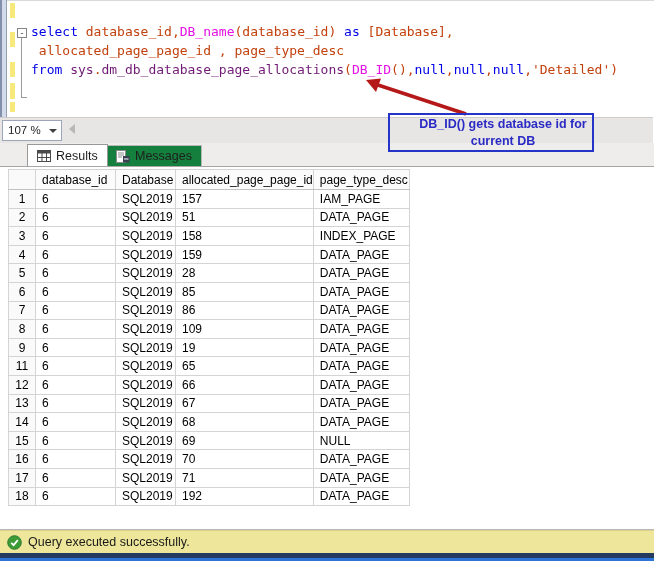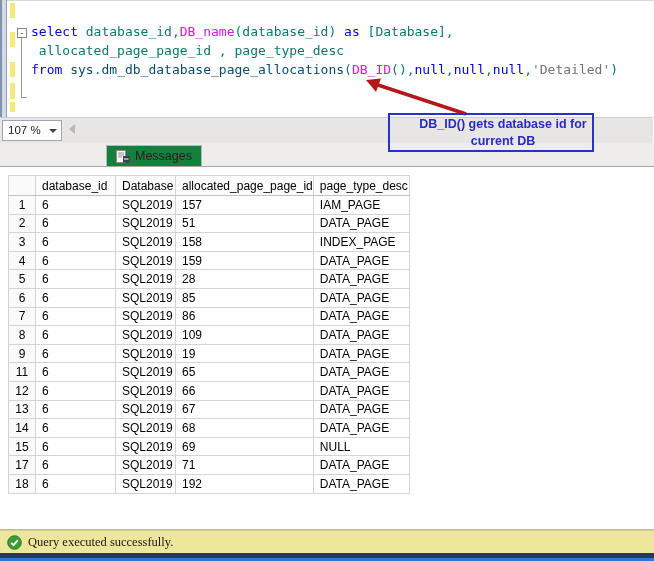--- a/index.html
+++ b/index.html
@@ -14,22 +14,22 @@
   .editor{position:absolute;left:7px;top:0;width:647px;height:117px;background:#fff;
     border-top:1px solid #D9D9D9;box-sizing:border-box;}
   .change-bar{position:absolute;left:3px;width:5px;background:#F7E97C;}
   .fold-box{position:absolute;left:10px;top:27px;width:10px;height:10px;border:1px solid #848484;
     background:#fff;font:9px/9px "DejaVu Sans Mono",monospace;color:#3A3A3A;text-align:center;box-sizing:border-box;}
   .fold-line{position:absolute;left:14px;top:37px;width:5px;height:59px;
     border-left:1px solid #9A9A9A;border-bottom:1px solid #9A9A9A;}
   .code-area{position:absolute;left:24px;top:21px;right:0;bottom:0;
     font:13px/19px "DejaVu Sans Mono","Liberation Mono",monospace;color:#1E1E1E;}
   .code-line{white-space:pre;height:19px;}
-  .tk-kw{color:#0000E8;} .tk-pl{color:#0f766e;} .tk-fn{color:#E412E4;}
-  .tk-sys{color:#0c4a6e;} .tk-str{color:#737373;}
+  .tk-kw{color:#0000E8;} .tk-pl{color:#c2410c;} .tk-fn{color:#E412E4;}
+  .tk-sys{color:#701a75;} .tk-str{color:#c2410c;}
 
   
   .scroll-strip{position:absolute;left:0;top:117px;width:653px;height:26px;background:#E8E6E5;
     border-top:1px solid #CFCDCC;box-sizing:border-box;}
   .zoom-box{position:absolute;left:2px;top:2px;width:60px;height:21px;background:#fff;
     border:1px solid #9DA6B8;box-sizing:border-box;font-size:11.5px;color:#1E1E1E;}
   .zoom-box .zval{position:absolute;left:5px;top:3px;}
   .zoom-caret{position:absolute;right:4px;top:8px;width:0;height:0;
     border-left:4px solid transparent;border-right:4px solid transparent;border-top:4px solid #404040;}
   .hscroll-left{position:absolute;left:69px;top:6px;width:0;height:0;
@@ -39,42 +39,42 @@
   .tab-strip{position:absolute;left:0;top:143px;width:654px;height:23px;background:#EFEDEC;}
   .tab{position:absolute;bottom:0;height:21px;display:flex;align-items:center;gap:5px;
     padding:0 9px;font-size:12.5px;color:#1E1E1E;box-sizing:border-box;cursor:default;}
   .tab.active{left:27px;background:#fff;border:1px solid #989898;border-bottom:none;height:22px;z-index:3;}
   .tab.inactive{left:106px;background:#15803d;border:1px solid #B8B8B8;border-bottom:none;}
   .tab svg{display:block;}
 
   
   .results-panel{position:absolute;left:0;top:166px;width:654px;height:364px;background:#fff;
     border-top:1px solid #A6A6A6;border-bottom:1px solid #B9B9B9;box-sizing:border-box;}
-  table.grid{position:absolute;left:8px;top:8px;border-collapse:collapse;
+  table.grid{position:absolute;left:8px;top:2px;border-collapse:collapse;
     font-size:12px;color:#000;table-layout:fixed;}
   table.grid th,table.grid td{border:1px solid #D4D4D4;padding:0 0 0 6px;text-align:left;
     font-weight:normal;overflow:hidden;white-space:nowrap;box-sizing:border-box;}
   table.grid thead th{height:20px;background:#FBFBFB;border-bottom:1px solid #C2C2C2;}
   table.grid tbody td,table.grid tbody th{height:18.6px;background:#fff;}
   table.grid th.rownum{width:27px;text-align:center;padding:0;background:#FAFAFA;}
   col.c-dbid{width:80px;} col.c-db{width:60px;} col.c-alloc{width:133px;} col.c-ptype{width:96px;}
   td.sel{background:#EAF0F9;border:1px dotted #6A6A6A;}
   td.nullcell{background:#FFF9C8;}
 
   
   .callout{position:absolute;left:388px;top:113px;width:206px;height:39px;z-index:5;
     border:2px solid #2433C8;box-sizing:border-box;text-align:center;
     font-size:12.5px;font-weight:bold;color:#2A2AC4;line-height:17px;padding-top:1px;padding-left:24px;}
   .arrow-overlay{position:absolute;left:0;top:0;width:654px;height:561px;z-index:4;pointer-events:none;}
 
   
   .status-bar{position:absolute;left:0;top:530px;width:654px;height:23px;background:#EEE79B;
     border-top:1px solid #D9D18B;box-sizing:border-box;display:flex;align-items:center;}
   .status-bar .sicon{margin:0 6px 0 7px;}
-  .status-text{font-size:12.5px;color:#1A1A1A;font-family:Liberation Serif, serif;}
+  .status-text{font-size:12.5px;color:#1A1A1A;}
   .bottom-navy{position:absolute;left:0;top:553px;width:654px;height:5px;background:#243A5E;}
   .bottom-blue{position:absolute;left:0;top:558px;width:654px;height:3px;background:#2C74D8;}
 </style>
 </head>
 <body>
 
 <div id="app">
 
   <div class="left-strip"></div>
 
@@ -97,20 +97,30 @@
 
   <div class="scroll-strip">
     <div class="zoom-box">
       <span class="zval">107 %</span>
       <span class="zoom-caret"></span>
     </div>
     <div class="hscroll-left"></div>
   </div>
 
   <div class="tab-strip">
+    <div class="tab active">
+      <svg width="14" height="12" viewBox="0 0 14 12">
+        <rect x="0.5" y="0.5" width="13" height="11" fill="#fff" stroke="#4A4A4A"></rect>
+        <rect x="0.5" y="0.5" width="13" height="3" fill="#4A4A4A"></rect>
+        <line x1="5" y1="1" x2="5" y2="11.5" stroke="#4A4A4A"></line>
+        <line x1="9.5" y1="1" x2="9.5" y2="11.5" stroke="#4A4A4A"></line>
+        <line x1="1" y1="7.5" x2="13.5" y2="7.5" stroke="#4A4A4A"></line>
+      </svg>
+      <span>Results</span>
+    </div>
     <div class="tab inactive">
       <svg width="14" height="13" viewBox="0 0 14 13">
         <rect x="0.5" y="0.5" width="9" height="12" fill="#fff" stroke="#8A8A8A"></rect>
         <line x1="2" y1="3" x2="8" y2="3" stroke="#8A8A8A"></line>
         <line x1="2" y1="5" x2="8" y2="5" stroke="#8A8A8A"></line>
         <line x1="2" y1="7" x2="6" y2="7" stroke="#8A8A8A"></line>
         <rect x="7" y="6" width="6.5" height="6.5" fill="#3A4150"></rect>
         <line x1="8" y1="9" x2="12.5" y2="9" stroke="#fff"></line>
       </svg>
       <span>Messages</span>
@@ -228,20 +238,27 @@
             <td>DATA_PAGE</td>
           </tr>
           <tr>
             <th class="rownum">15</th>
             <td>6</td>
             <td>SQL2019</td>
             <td>69</td>
             <td class="nullcell">NULL</td>
           </tr>
           <tr>
+            <th class="rownum">16</th>
+            <td>6</td>
+            <td>SQL2019</td>
+            <td>70</td>
+            <td>DATA_PAGE</td>
+          </tr>
+          <tr>
             <th class="rownum">17</th>
             <td>6</td>
             <td>SQL2019</td>
             <td>71</td>
             <td>DATA_PAGE</td>
           </tr>
           <tr>
             <th class="rownum">18</th>
             <td>6</td>
             <td>SQL2019</td>

